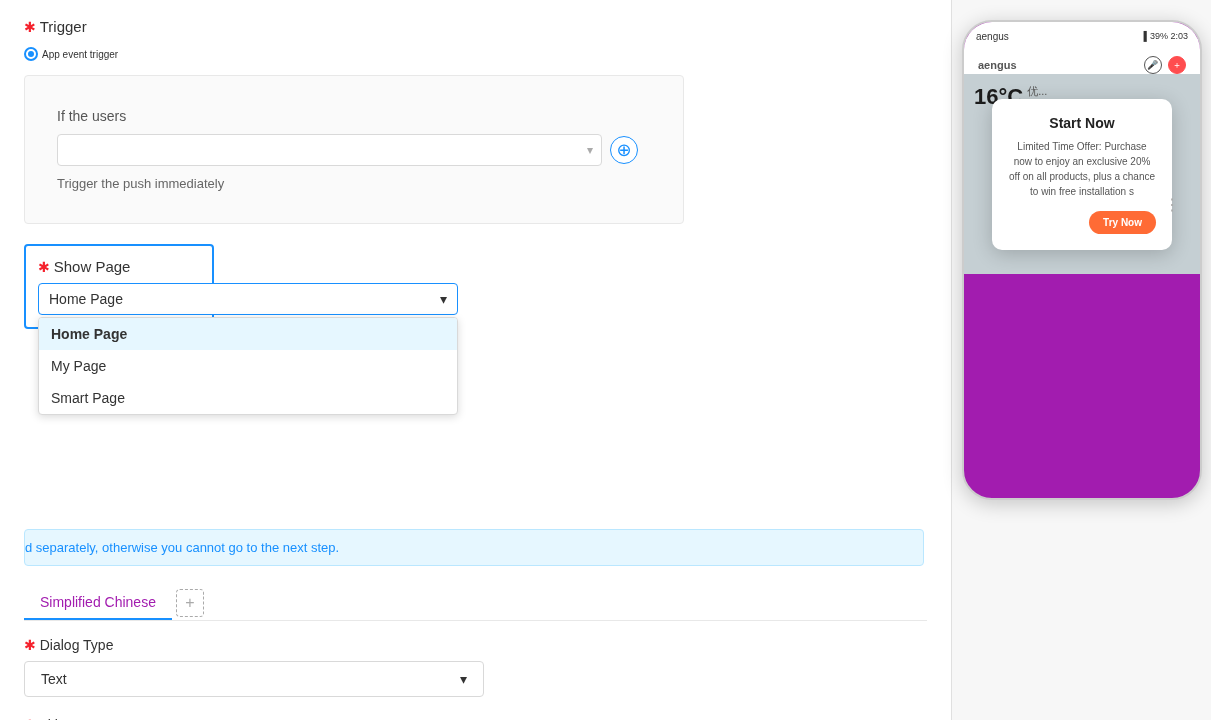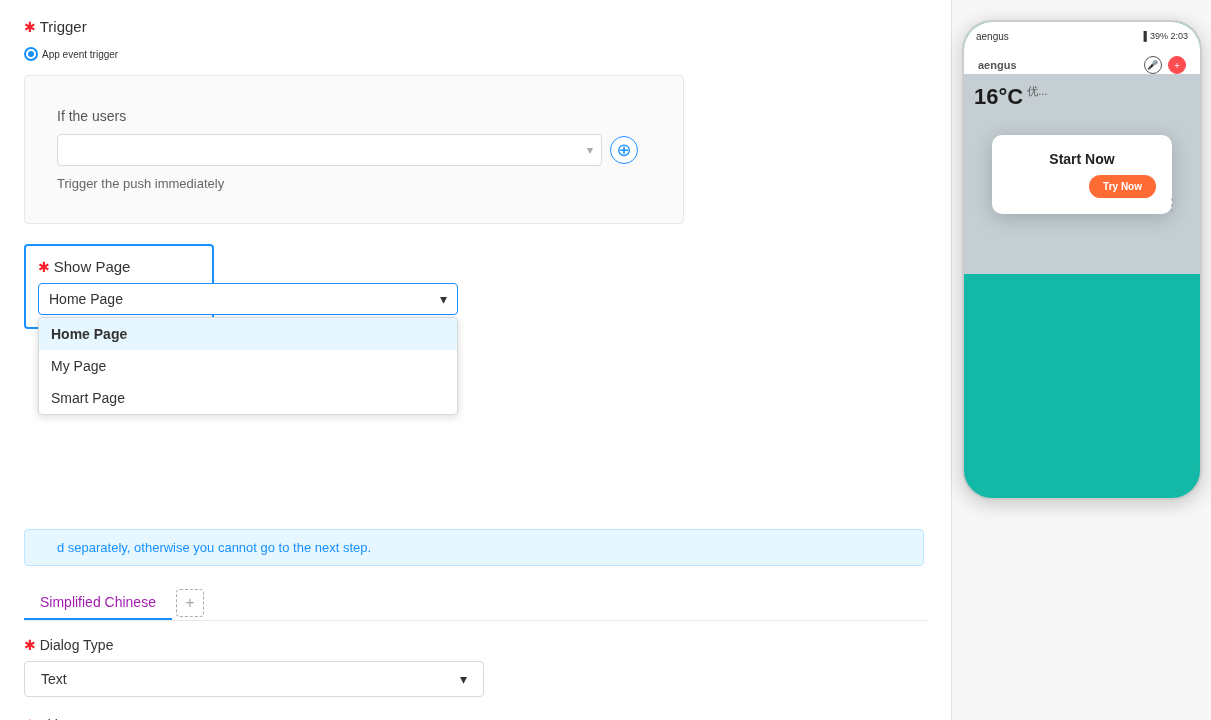--- a/index.html
+++ b/index.html
@@ -125,21 +125,21 @@
     }
     .dropdown-item.active {
       background: #e6f7ff;
       font-weight: 600;
     }
     
     .info-banner {
       background: #e6f7ff;
       border: 1px solid #bae7ff;
       border-radius: 4px;
-      padding: 10px 32px;
+      padding: 10px 0;
       color: #1890ff;
       font-size: 13px;
       margin-top: 16px;
       max-width: 900px;
     }
     
     .tabs-row {
       display: flex;
       align-items: center;
       border-bottom: 1px solid #e8e8e8;
@@ -228,21 +228,21 @@
       height: 6px;
       border-radius: 50%;
       background: #1890ff;
     }
     .phone-frame {
       position: absolute;
       top: 20px;
       left: 10px;
       width: 240px;
       height: 480px;
-      background: #14b8a6;
+      background: #a21caf;
       border-radius: 30px;
       border: 2px solid #ccc;
       overflow: hidden;
       box-shadow: 0 4px 20px rgba(0,0,0,0.2);
     }
     .phone-status-bar {
       background: #fff;
       height: 28px;
       display: flex;
       align-items: center;
@@ -485,20 +485,21 @@
         </div>
       </div>
 
       <div class="phone-content-area" style="position:relative;">
         <span style="font-size:22px; font-weight:700; color:#222;">16°C</span>
         <span style="font-size:11px; color:#666;">优...</span>
 
         <div class="phone-modal-overlay">
           <div class="phone-modal">
             <div class="phone-modal-title">Start Now</div>
+            <div class="phone-modal-desc">Limited Time Offer: Purchase now to enjoy an exclusive 20% off on all products, plus a chance to win free installation s</div>
             <div style="display:flex; justify-content:flex-end;">
               <div class="phone-modal-btn">Try Now</div>
             </div>
           </div>
 
           <div style="position:absolute; right:18px; bottom:60px; font-size:16px; color:#aaa; letter-spacing:2px;">⋮</div>
         </div>
       </div>
 
     </div>

